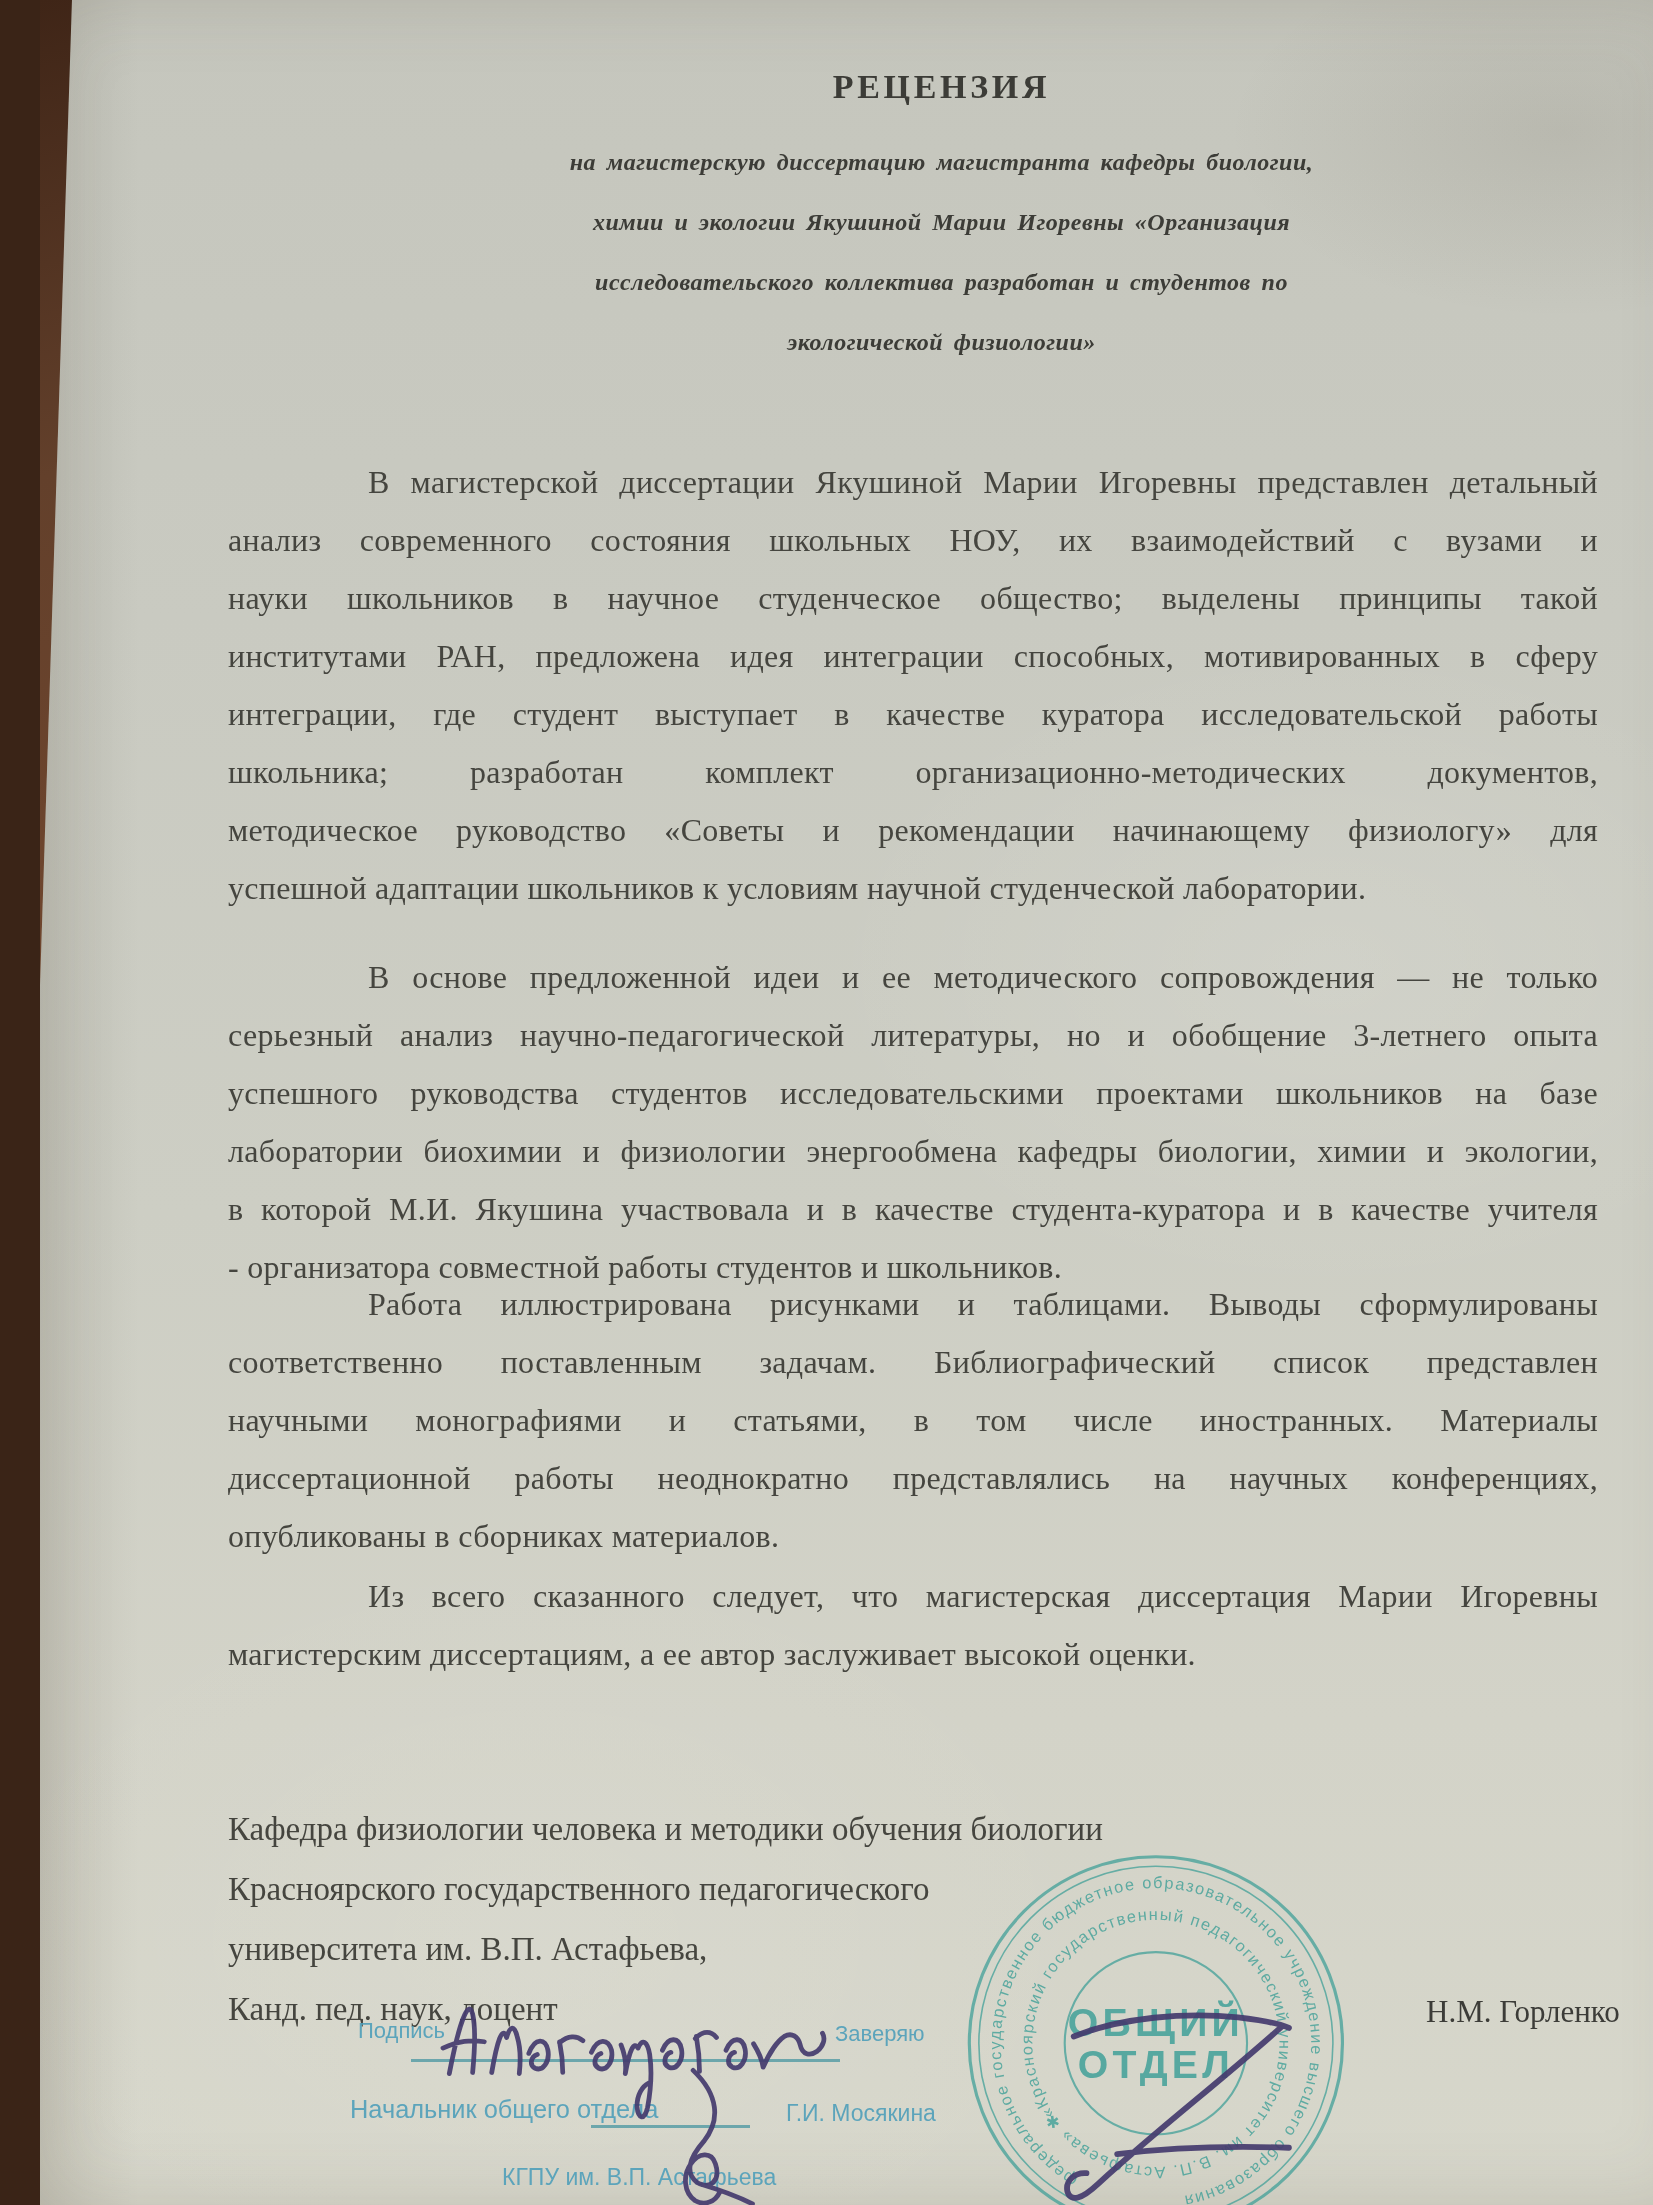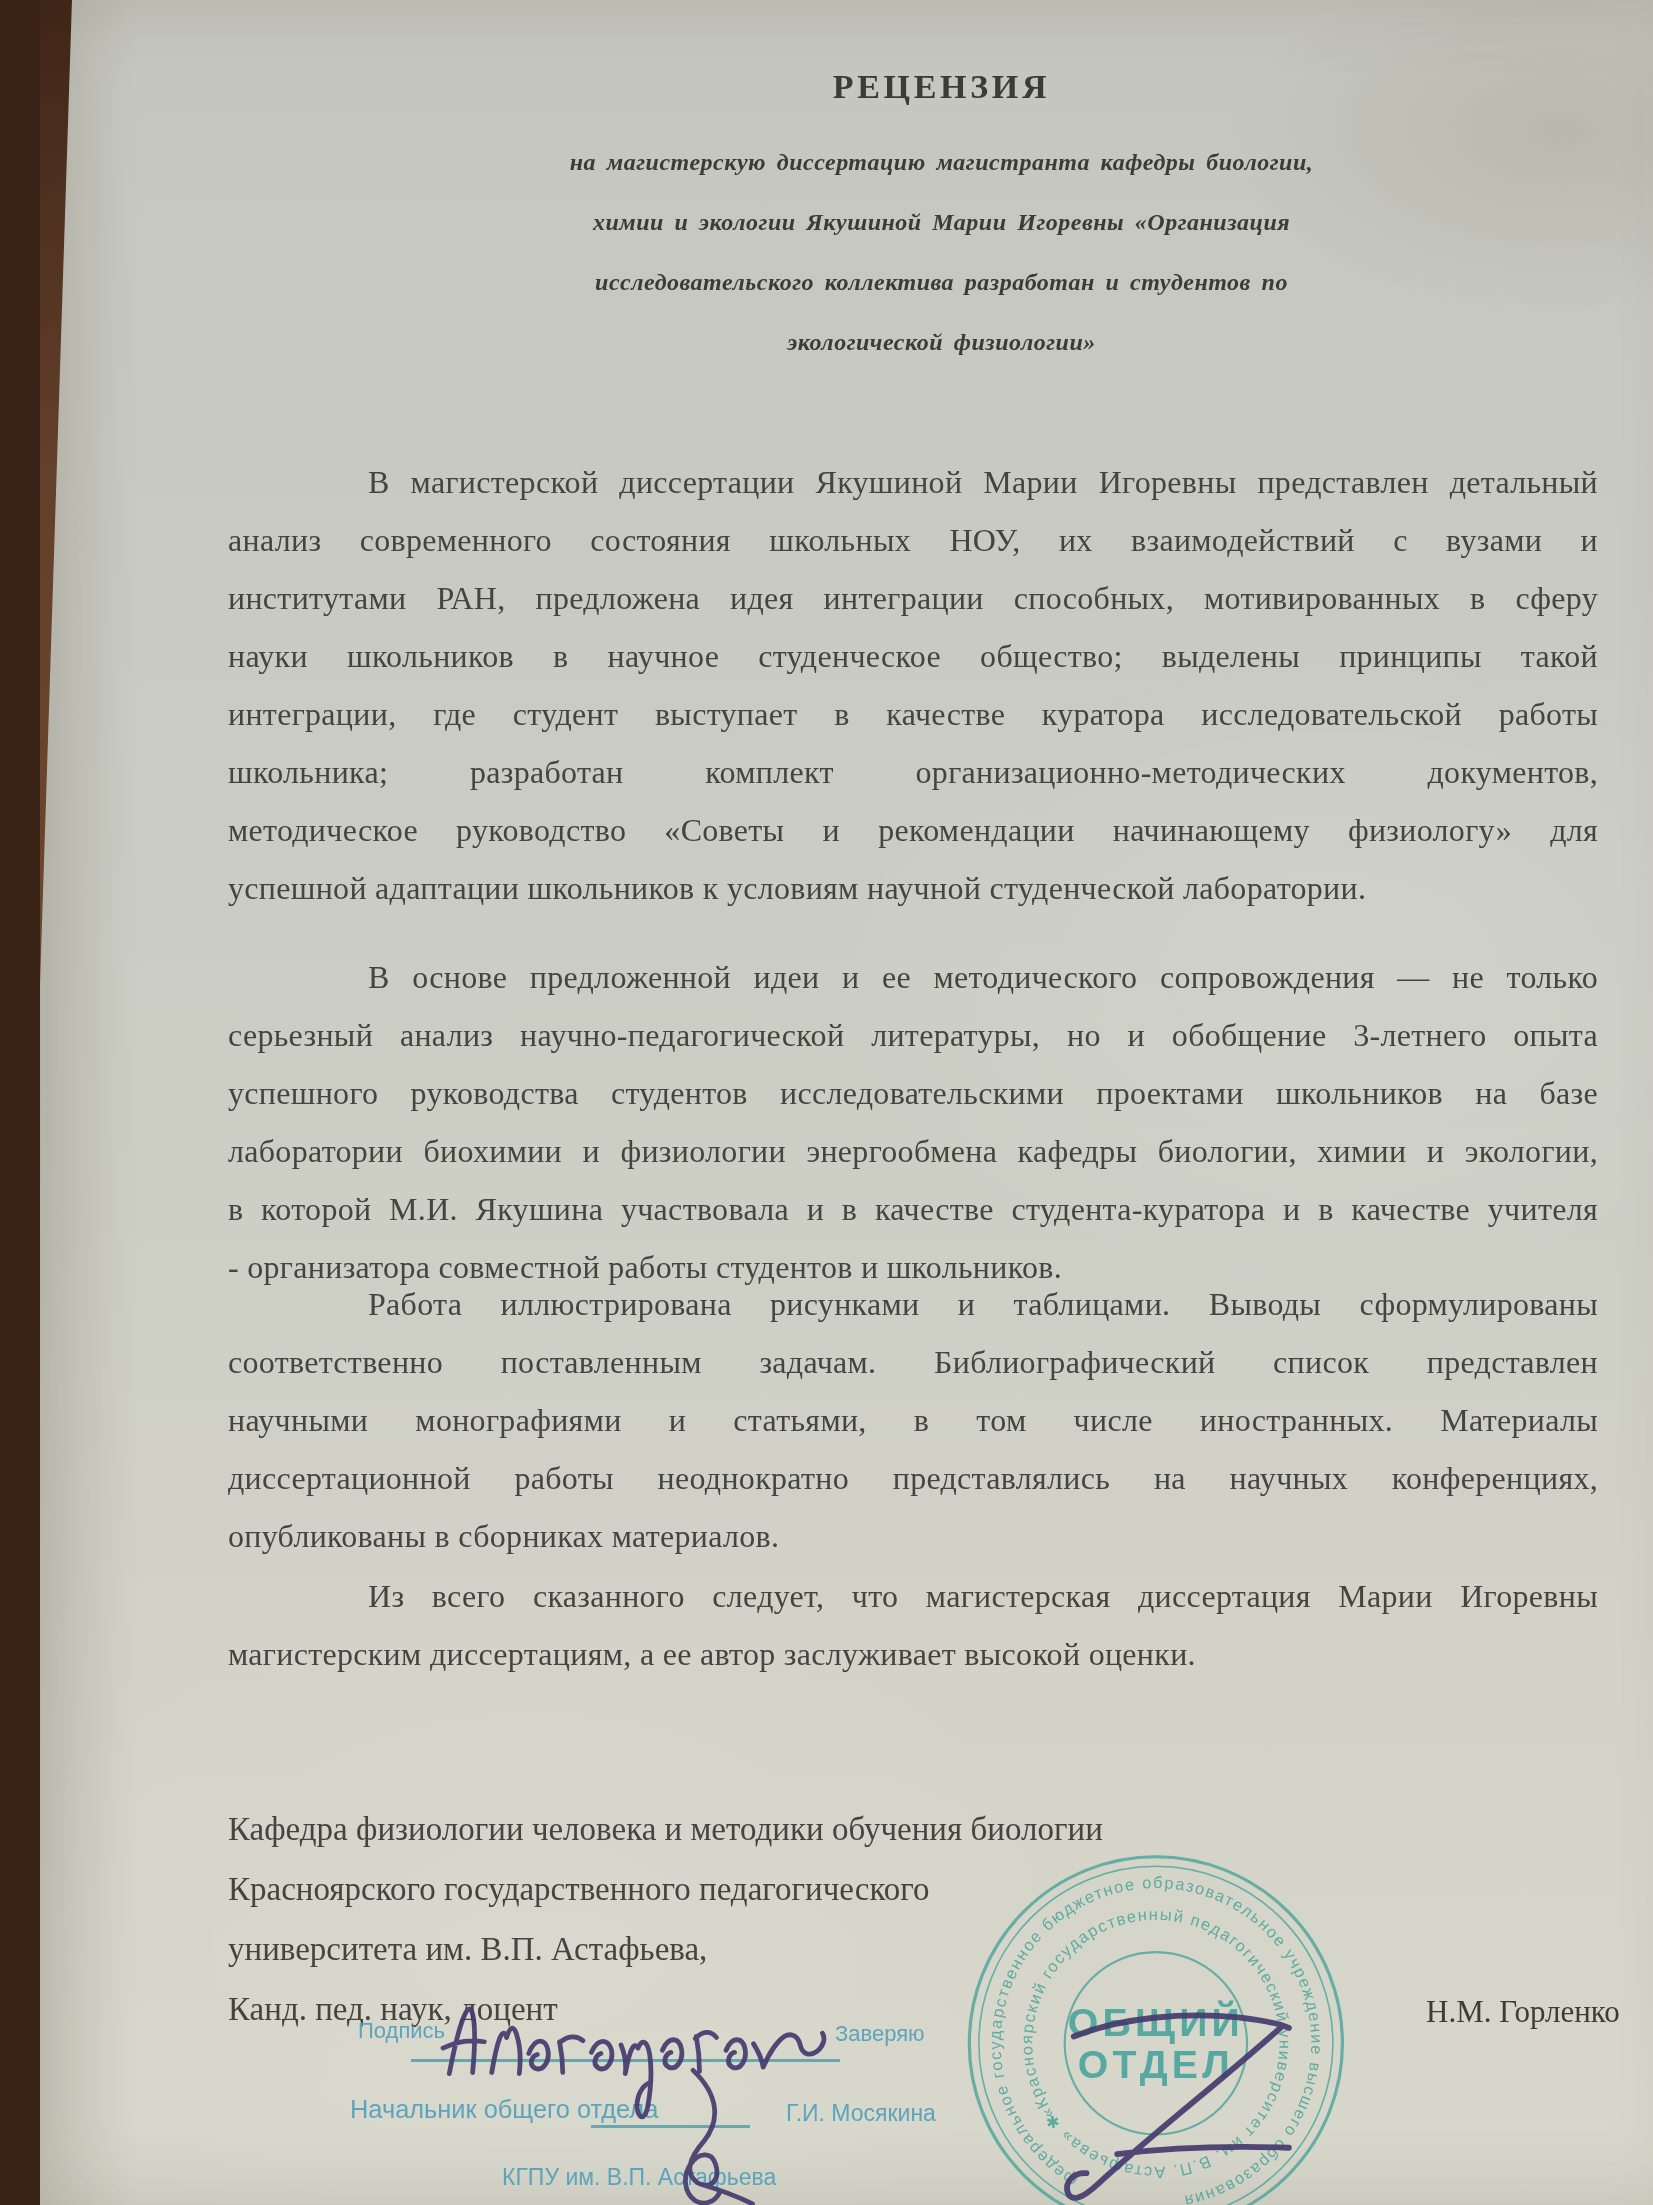--- a/index.html
+++ b/index.html
@@ -61,22 +61,22 @@
         <div class="doc-title">РЕЦЕНЗИЯ</div>
         <div class="t-line">на магистерскую диссертацию магистранта кафедры биологии,</div>
         <div class="t-line">химии и экологии  Якушиной Марии Игоревны  «Организация</div>
         <div class="t-line">исследовательского коллектива разработан и студентов по</div>
         <div class="t-line">экологической физиологии»</div>
       </div>
 
       <div class="para" style="top:455px">
         <div class="jline first">В магистерской диссертации Якушиной Марии Игоревны представлен детальный</div>
         <div class="jline">анализ современного состояния школьных НОУ, их взаимодействий с вузами и</div>
+        <div class="jline">науки школьников в научное студенческое общество; выделены принципы такой</div>
         <div class="jline">институтами РАН, предложена идея интеграции способных, мотивированных в сферу</div>
-        <div class="jline">науки школьников в научное студенческое общество; выделены принципы такой</div>
         <div class="jline">интеграции, где студент выступает в качестве куратора исследовательской работы</div>
         <div class="jline">школьника; разработан комплект организационно-методических документов,</div>
         <div class="jline">методическое руководство «Советы и рекомендации начинающему физиологу» для</div>
         <div class="jline plast">успешной адаптации школьников к условиям научной студенческой лаборатории.</div>
       </div>
 
       <div class="para" style="top:950px">
         <div class="jline first">В основе предложенной идеи и ее методического сопровождения — не только</div>
         <div class="jline">серьезный анализ научно-педагогической литературы, но и обобщение 3-летнего опыта</div>
         <div class="jline">успешного руководства студентов исследовательскими проектами школьников на базе</div>

